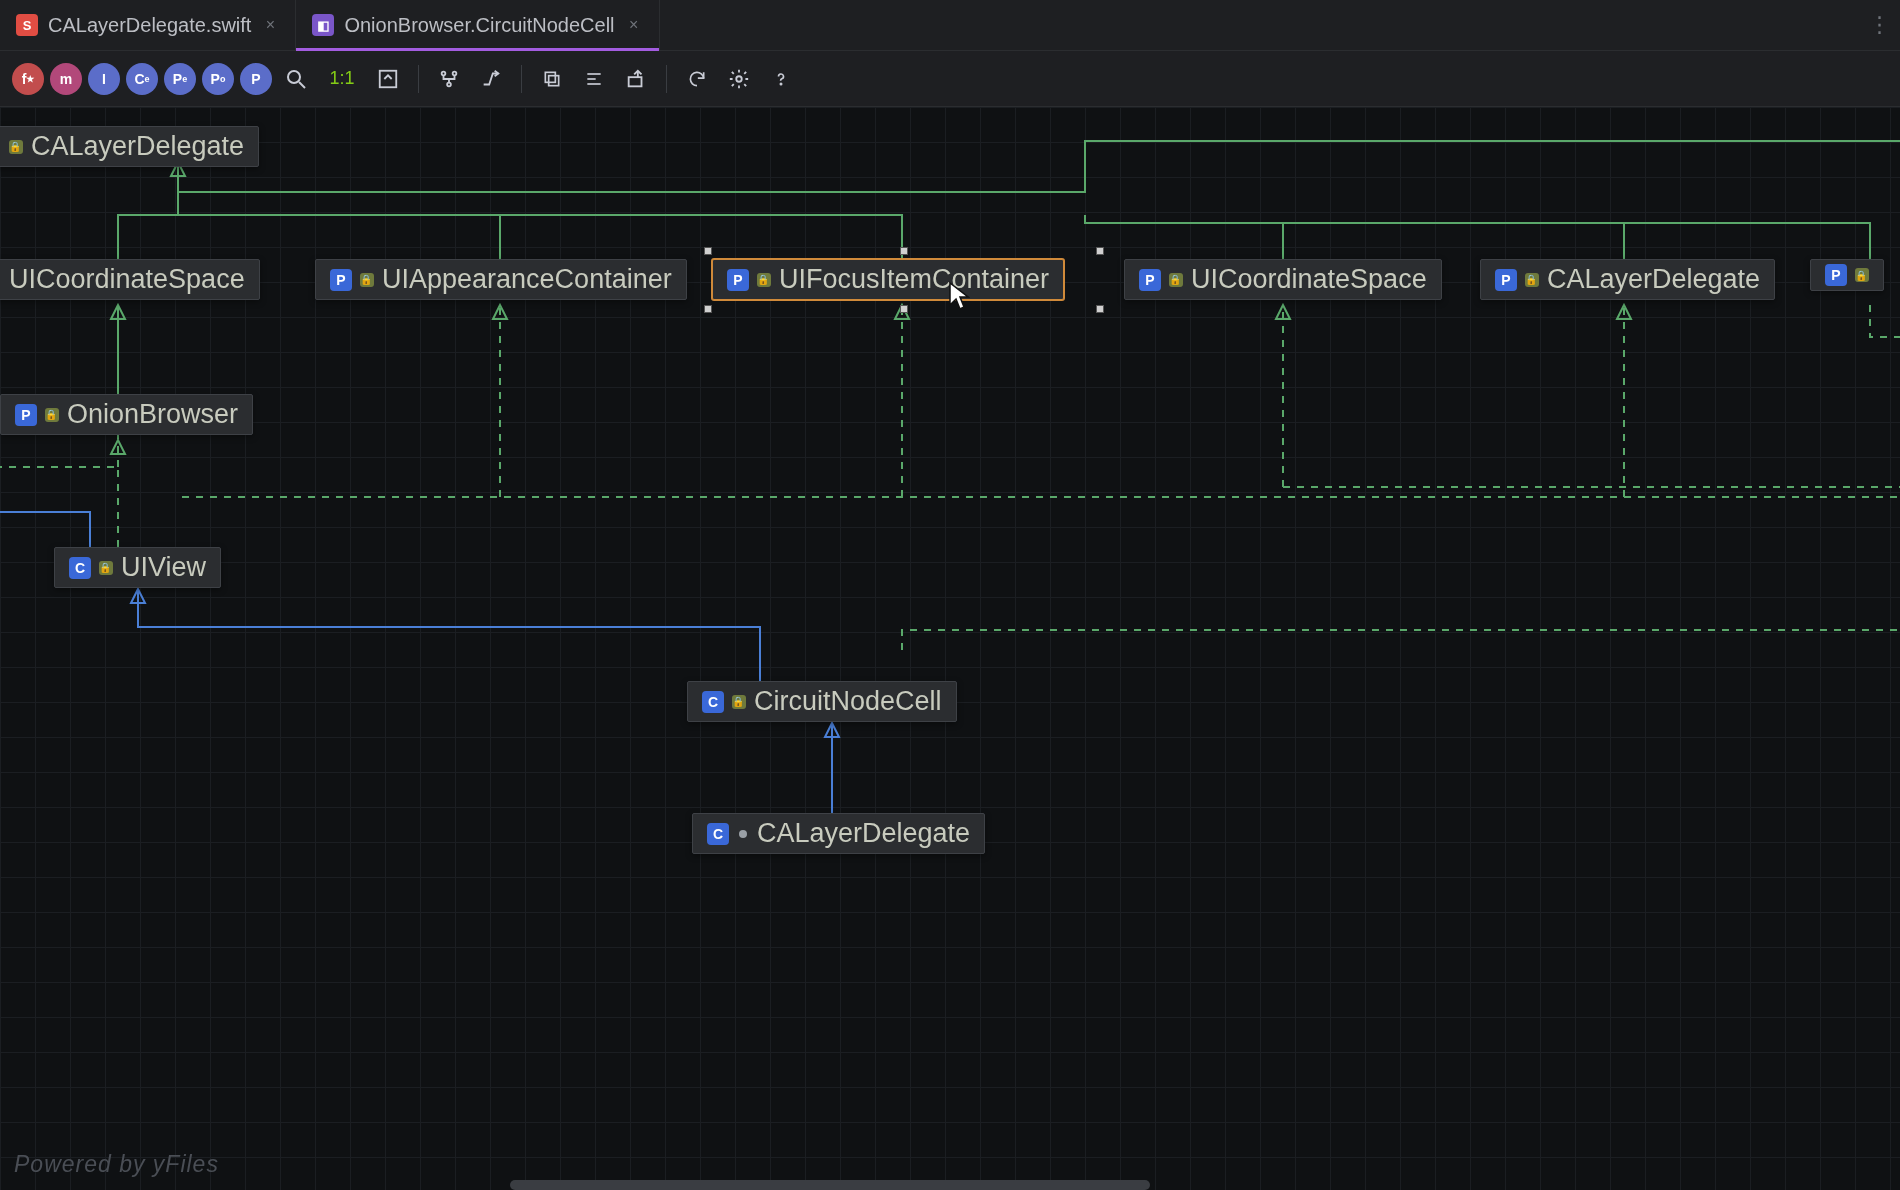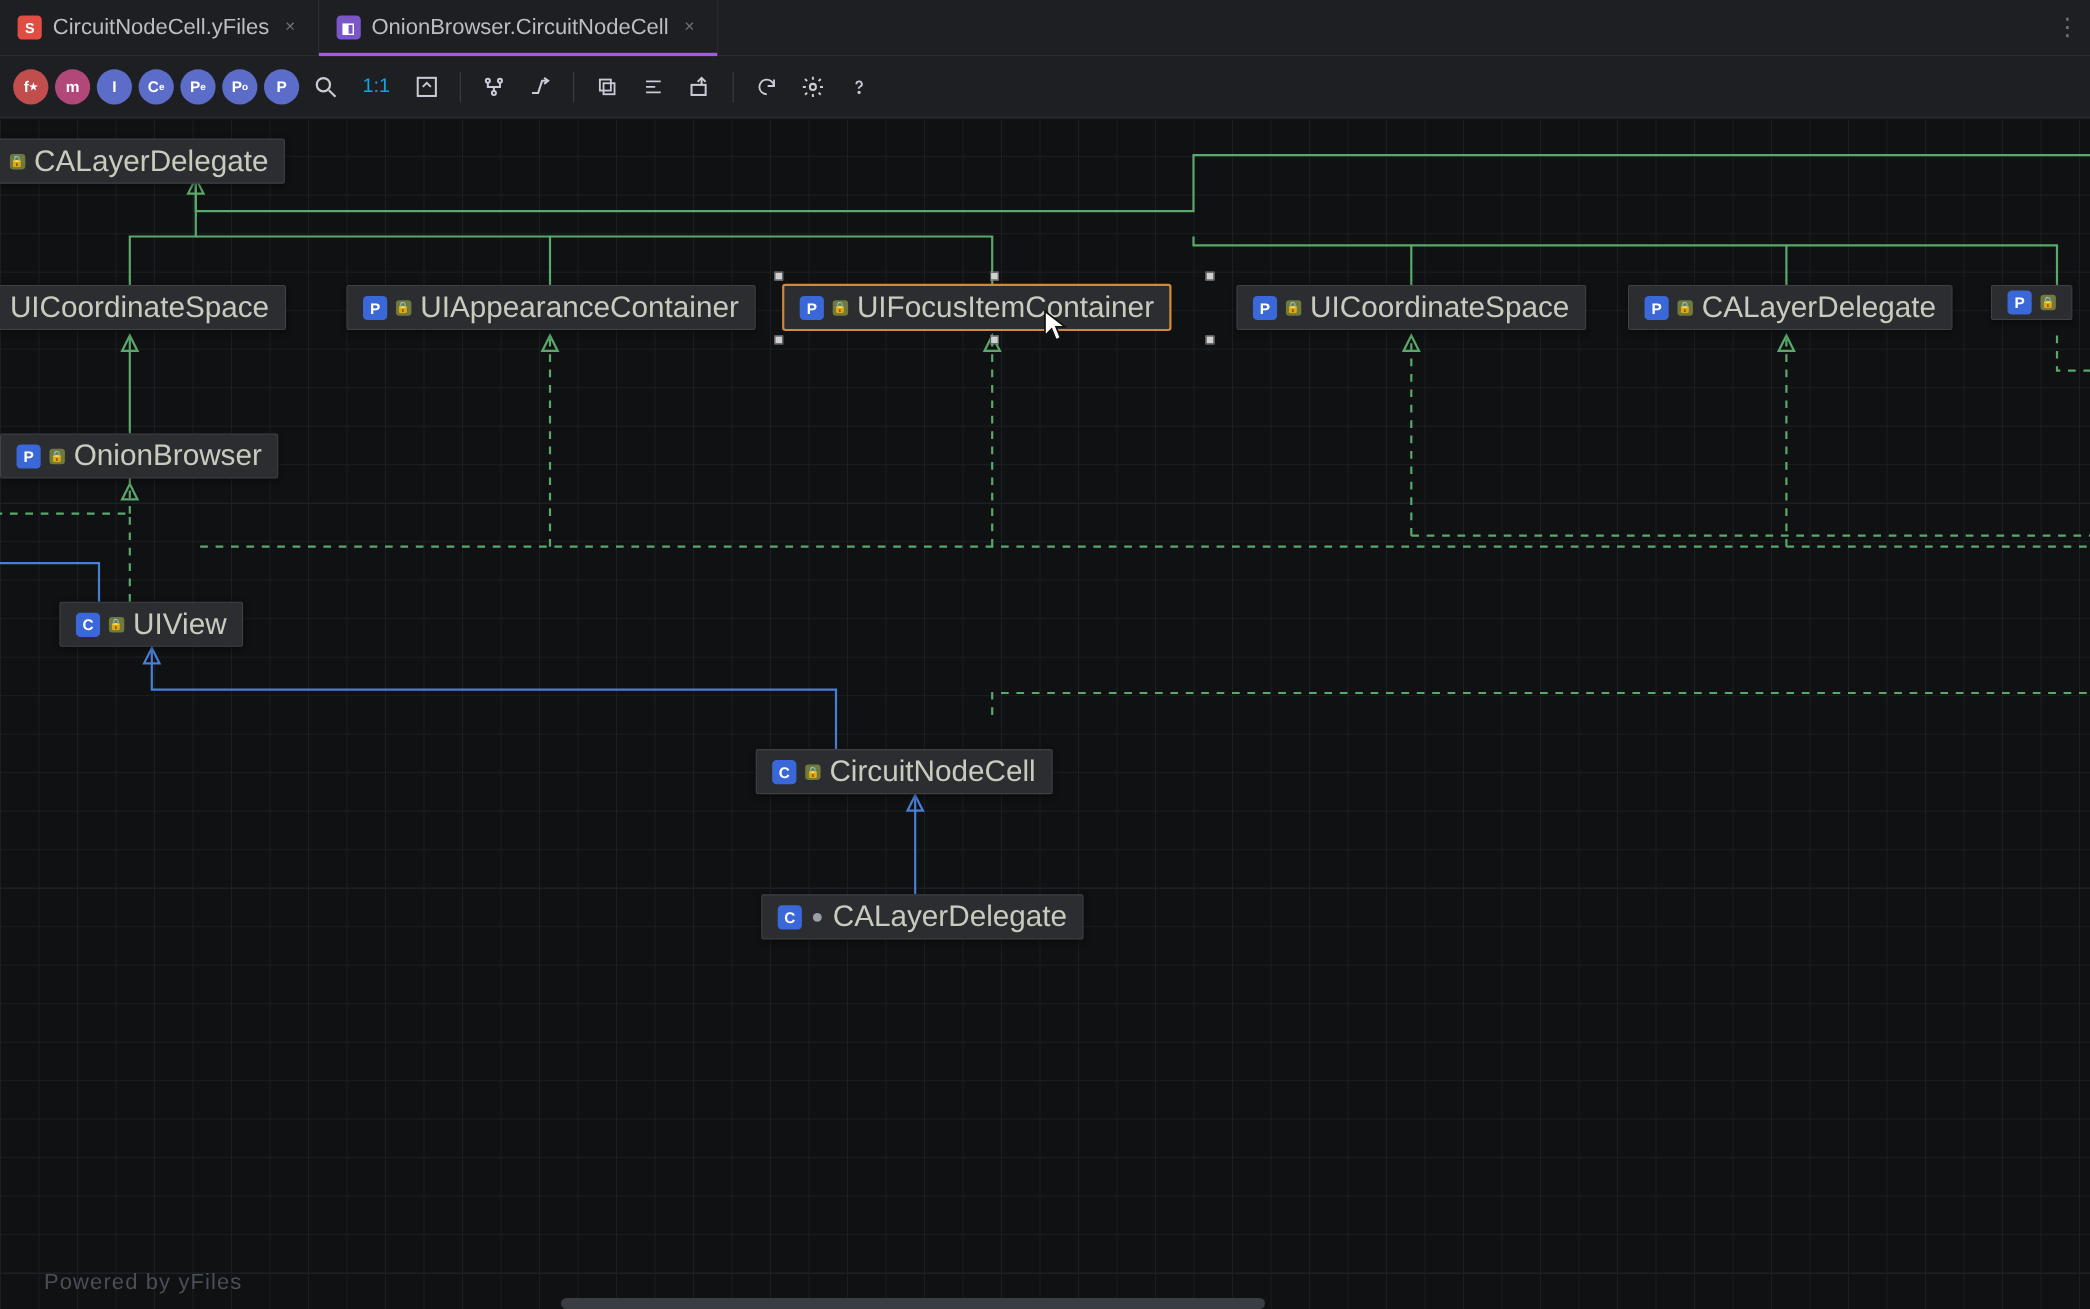--- a/index.html
+++ b/index.html
@@ -112,21 +112,21 @@
   .pill.po { background: #5b6dc9; }
   .pill.pp { background: #5b6dc9; }
   .tool-sep {
     width: 1px;
     height: 28px;
     background: #3a3d42;
     margin: 0 6px;
   }
   .tool-text {
     font-size: 18px;
-    color: #0ea5e9;
+    color: #84cc16;
     padding: 0 4px;
   }
 
   
   .canvas-wrap {
     position: relative;
     height: calc(100% - 105px);
     overflow: hidden;
   }
   .canvas {
@@ -212,42 +212,42 @@
     width: 22px;
     height: 30px;
     pointer-events: none;
   }
 
   .footnote {
     position: absolute;
     left: 14px;
     bottom: 14px;
     color: #4a4e55;
-    font-size: 20px;
+    font-size: 23px;
+    font-style: italic;
     letter-spacing: 1px;
-    margin-left: 26px;
   }
 
   .scrollbar-h {
     position: absolute;
     bottom: 2px;
     left: 510px;
     width: 640px;
     height: 10px;
     background: #3a3d42;
     border-radius: 5px;
   }
 </style>
 </head>
 <body>
 
 <div class="tabbar">
   <div class="tab">
     <span class="tab-icon swift">S</span>
-    <span>CircuitNodeCell.yFiles</span>
+    <span>CALayerDelegate.swift</span>
     <span class="tab-close">×</span>
   </div>
   <div class="tab active">
     <span class="tab-icon diagram">◧</span>
     <span>OnionBrowser.CircuitNodeCell</span>
     <span class="tab-close">×</span>
   </div>
   <div class="tabbar-spacer"></div>
   <div class="tabbar-kebab">⋮</div>
 </div>

